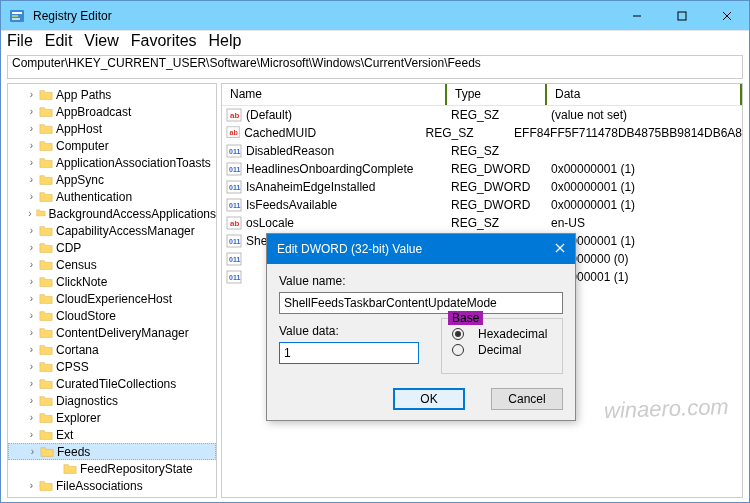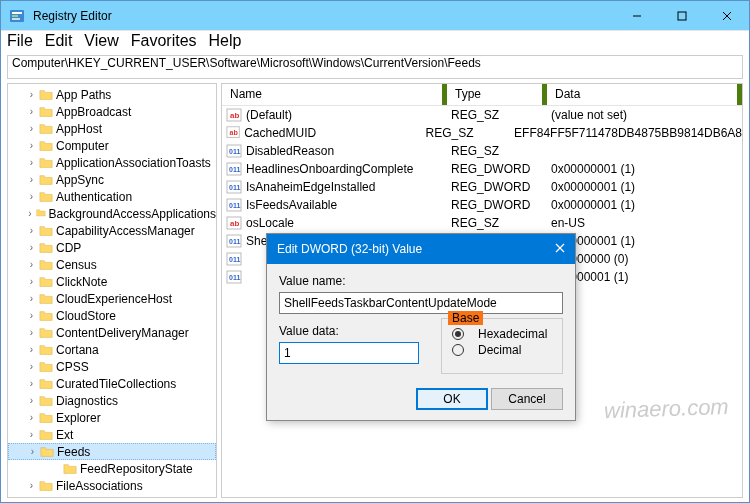--- a/index.html
+++ b/index.html
@@ -15,45 +15,45 @@
 .addressbar { height: 24px; border: 1px solid #ccc; margin: 4px 6px; display: flex; padding: 0 4px; font-size: 12px; background: #fff; }
 .content { display: flex; height: calc(100% - 82px); }
 .tree { width: 210px; border: 1px solid #ccc; margin: 0 2px 4px 6px; overflow: hidden; font-size: 12px; padding: 2px 0; background: #fff; }
 .tree-item { display: flex; align-items: center; height: 17px; padding-left: 18px; white-space: nowrap; }
 .tree-item.sel { background: #cce8ff; border: 1px dotted #7ab7e8; height: 17px; }
 .tree-item .exp { width: 11px; text-align: center; color: #666; margin-right: 2px; font-size: 10px; }
 .tree-item .ficon { width: 14px; height: 14px; margin-right: 3px; }
 .tree-item.child { padding-left: 42px; }
 .listpane { flex: 1; border: 1px solid #ccc; margin: 0 6px 4px 2px; background: #fff; font-size: 12px; overflow: hidden; }
 .listhead { display: flex; height: 22px; border-bottom: 1px solid #e5e5e5; }
-.listhead div { padding: 3px 8px; border-right: 5px solid #4d7c0f; }
+.listhead div { padding: 3px 8px; border-right: 2px solid #4d7c0f; }
 .col-name { width: 225px; }
 .col-type { width: 100px; }
 .col-data { flex: 1; }
 .listrow { display: flex; height: 18px; align-items: center; }
 .listrow .vicon { width: 16px; height: 16px; margin: 0 4px; font-weight: bold; }
 .listrow .cell-name { width: 205px; overflow: hidden; text-overflow: ellipsis; white-space: nowrap; }
 .listrow .cell-type { width: 100px; }
 .listrow .cell-data { flex: 1; white-space: nowrap; }
 
 .dialog { position: absolute; left: 265px; top: 232px; width: 310px; background: #f0f0f0; border: 1px solid #888; box-shadow: 2px 2px 8px rgba(0,0,0,0.25); }
 .dlg-title { background: #0078d7; color: #fff; height: 30px; display: flex; align-items: center; padding: 4px 10px; font-size: 12px; }
 .dlg-title .tfill { flex: 1; }
 .dlg-close { color: #fff; width: 40px; text-align: right; }
 .dlg-body { padding: 10px 12px; font-size: 12px; }
 .dlg-body label { display: block; margin-bottom: 4px; }
 .txt { width: 100%; border: 1px solid #7a7a7a; padding: 3px 4px; font-size: 12px; background: #fff; margin-bottom: 10px; }
 .txt.narrow { width: 140px; }
 .dlg-row { display: flex; gap: 12px; }
 .basebox { border: 1px solid #ccc; padding: 6px 10px 8px 10px; position: relative; flex: 1; margin-top: -6px; }
-.basebox .bl { position: absolute; top: -8px; left: 6px; background: #f97316; padding: 0 4px; font-size: 12px; }
+.basebox .bl { position: absolute; top: -8px; left: 6px; background: #a21caf; padding: 0 4px; font-size: 12px; }
 .radio { display: flex; align-items: center; gap: 14px; margin: 2px 0; }
 .radiodot { width: 12px; height: 12px; border: 1px solid #333; border-radius: 50%; display: flex; align-items: center; justify-content: center; }
 .radiodot.on::after { content: ""; width: 6px; height: 6px; background: #333; border-radius: 50%; }
-.dlg-btns { display: flex; justify-content: flex-end; gap: 3px; margin-top: 14px; }
+.dlg-btns { display: flex; justify-content: flex-end; gap: 26px; margin-top: 14px; }
 .btn { width: 72px; height: 22px; border: 1px solid #adadad; background: #e1e1e1; font-size: 12px; display: flex; align-items: center; justify-content: center; }
 .btn.primary { border: 2px solid #0078d7; background: #e5f1fb; }
 .watermark { position: absolute; right: 20px; bottom: 80px; color: #ccc; font-size: 22px; pointer-events: none; transform: rotate(-2deg); font-style: italic; }
 </style>
 </head>
 <body>
 
 <div class="titlebar">
   <span class="icon">
     <svg viewBox="0 0 16 16">

